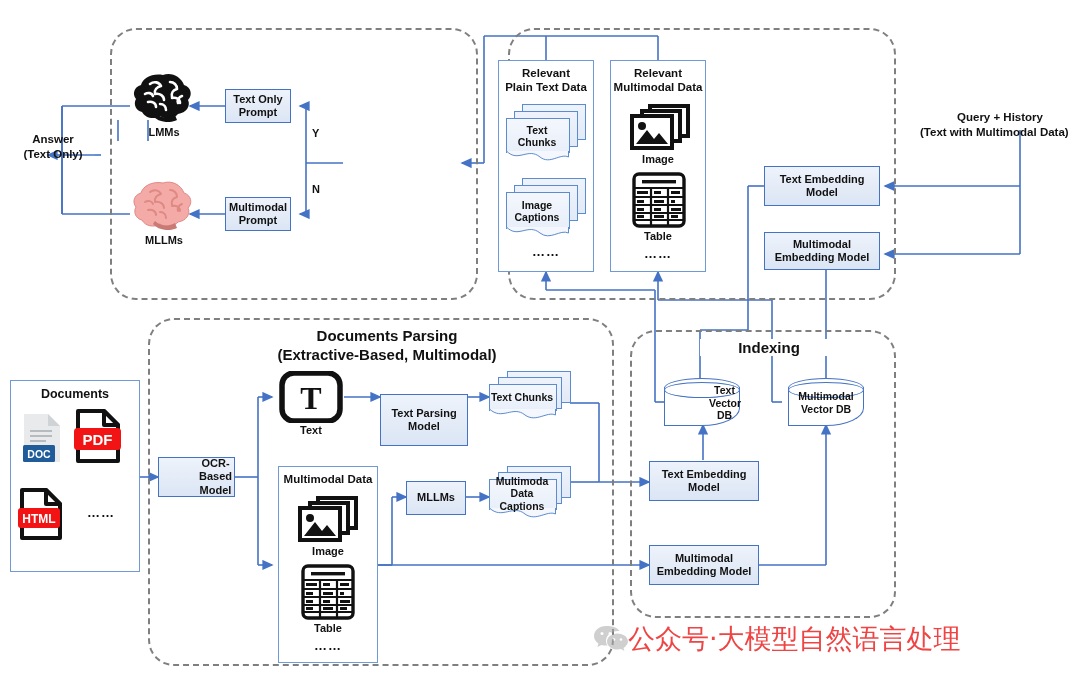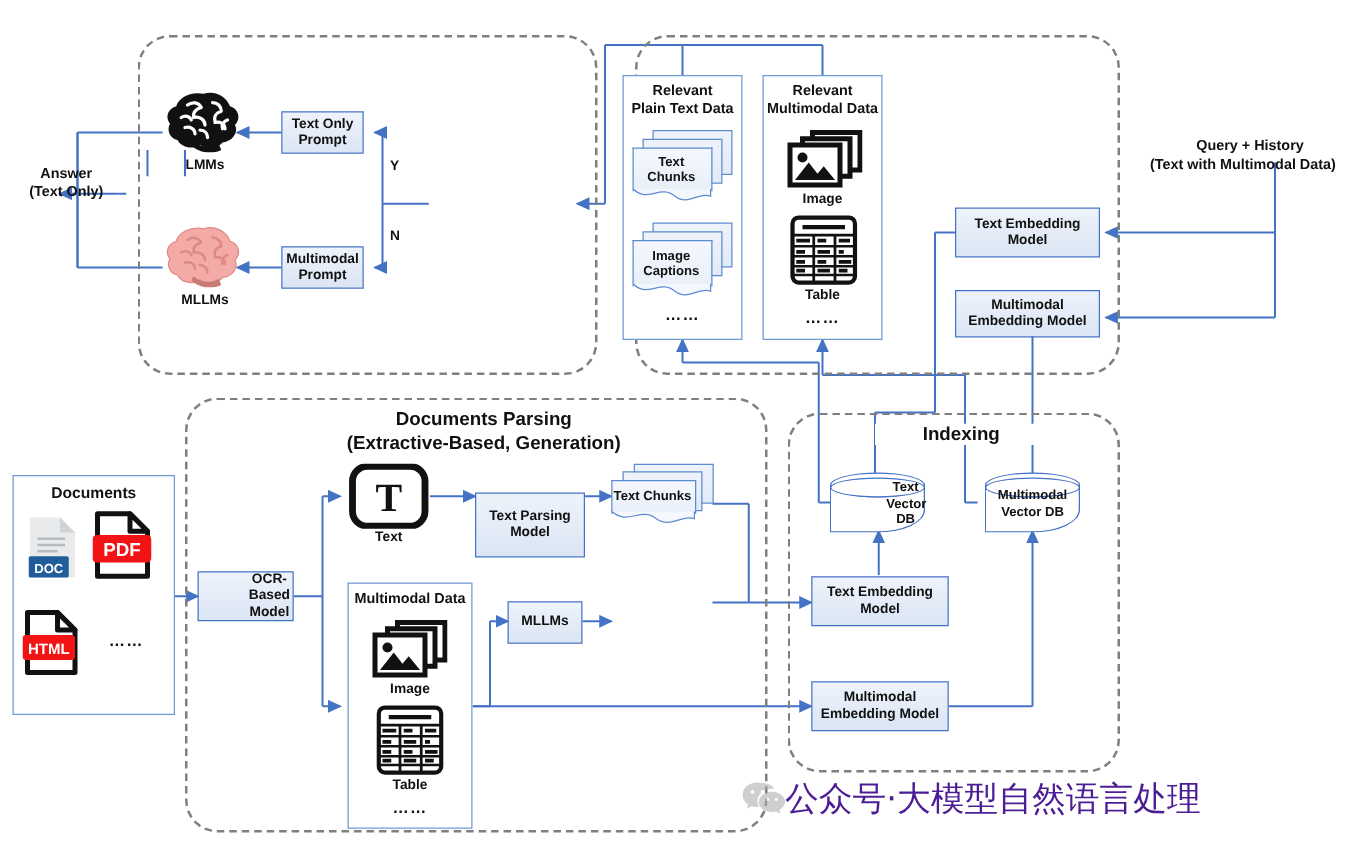--- a/index.html
+++ b/index.html
@@ -51,21 +51,21 @@
   .cyl{position:absolute;}
   .cyl .body{position:absolute;left:0;right:0;bottom:0;top:9px;border:1px solid #4472c4;
              border-top:none;background:#fff;border-radius:0 0 50%/0 0 18px 18px;}
   .cyl .lid{position:absolute;left:0;right:0;top:0;height:18px;border:1px solid #4472c4;
             border-radius:50%;background:#fff;}
   .cyl .lid2{position:absolute;left:0;right:0;top:4px;height:14px;border:1px solid #4472c4;
              border-radius:50%;background:#fff;}
   .cyl .lbl{position:absolute;left:0;right:0;top:52%;transform:translateY(-50%);
             text-align:center;font-weight:bold;font-size:10.5px;line-height:1.2;}
 
-  .watermark{position:absolute;color:#4c1d95;font-size:27px;white-space:nowrap;
+  .watermark{position:absolute;color:#ef4444;font-size:27px;white-space:nowrap;
              font-family:"DejaVu Sans",sans-serif;}
 </style>
 </head>
 <body>
 
 <div id="stage">
 
   <svg class="wires" viewBox="0 0 1080 680">
     <defs>
       <marker id="ah" markerWidth="7" markerHeight="7" refX="6" refY="3.2" orient="auto">
@@ -160,21 +160,21 @@
     </g>
   </svg>
 
   <div class="abs group" style="left:110px;top:28px;width:368px;height:272px;"></div>
 
   <div class="abs group" style="left:508px;top:28px;width:388px;height:272px;"></div>
 
   <div class="abs group" style="left:148px;top:318px;width:466px;height:348px;"></div>
   <div class="group-title two" style="left:246px;top:327px;width:270px;">
     <div>Documents Parsing</div>
-    <div>(Extractive-Based, Generation)</div>
+    <div>(Extractive-Based, Multimodal)</div>
   </div>
 
   <div class="abs group" style="left:630px;top:330px;width:266px;height:288px;"></div>
   <div class="group-title" style="left:700px;top:339px;width:126px;">Indexing</div>
 
   <div class="flabel" style="left:6px;top:132px;width:94px;">
     <div>Answer</div>
     <div>(Text Only)</div>
   </div>
 
@@ -384,20 +384,30 @@
       <rect x="5" y="43" width="7" height="3" fill="#111"></rect>
         <rect x="22" y="43" width="10" height="3" fill="#111"></rect>
         <rect x="39" y="43" width="7" height="3" fill="#111"></rect>
     </svg>
   </div>
   <div class="cap" style="left:278px;top:622px;width:100px;">Table</div>
   <div class="dots" style="left:278px;top:638px;width:100px;">……</div>
 
   <div class="abs pbox" style="left:406px;top:481px;width:60px;height:34px;">MLLMs</div>
 
+  <div class="stack" style="left:489px;top:466px;width:86px;height:60px;">
+    <div class="pg" style="left:18px;top:0;width:62px;height:30px;"></div>
+    <div class="pg" style="left:9px;top:6px;width:62px;height:30px;"></div>
+    <div class="pg front" style="left:0;top:13px;width:66px;height:30px;border-bottom:none;"></div>
+    <svg width="68" height="14" viewBox="0 0 68 14" style="position:absolute;left:0;top:42px;">
+      <path d="M0.5,0 C13,12 24,-4 36,6 C47,14 58,2 66.5,6 L66.5,0" fill="#f4f7fd" stroke="#5b8bd0" stroke-width="1"></path>
+    </svg>
+    <div class="txt" style="top:28px;width:66px;white-space:pre-line;transform:translateY(-50%);">Multimoda
+Data Captions</div>
+  </div>
 
   <div class="cyl" style="left:664px;top:378px;width:76px;height:48px;">
     <div class="body"></div>
     <div class="lid"></div>
     <div class="lid2"></div>
     <div class="lbl" style="white-space:pre-line;padding-left:45px;">Text Vector
 DB</div>
   </div>
 
   <div class="cyl" style="left:788px;top:378px;width:76px;height:48px;">

